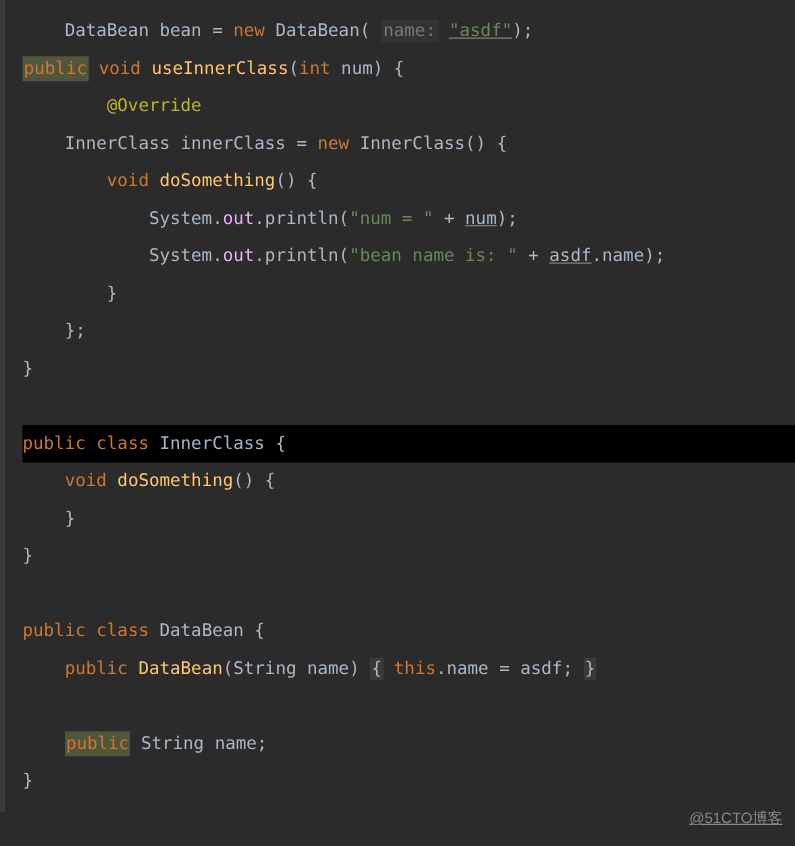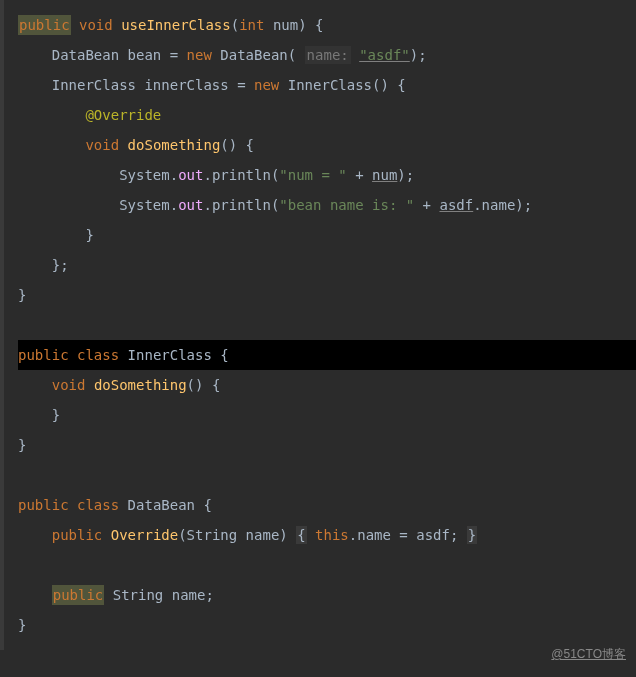--- a/index.html
+++ b/index.html
@@ -46,27 +46,27 @@
       font-family: sans-serif;
       text-decoration: underline;
     }
   </style>
 </head>
 <body>
 
 <div class="editor">
   <div class="gutter"></div>
 
+  <div class="line"><span>    DataBean bean = </span><span class="kw">new</span><span> DataBean( </span><span class="param-hint">name:</span><span> </span><span class="str underline">"asdf"</span><span>);</span></div>
+
   <div class="line"><span class="kw hl-public">public</span><span class="kw"> void </span><span class="method-decl">useInnerClass</span><span>(</span><span class="kw">int</span><span> num) {</span></div>
 
-  <div class="line"><span>    DataBean bean = </span><span class="kw">new</span><span> DataBean( </span><span class="param-hint">name:</span><span> </span><span class="str underline">"asdf"</span><span>);</span></div>
+  <div class="line"><span class="ann">        @Override</span></div>
 
   <div class="line"><span>    InnerClass innerClass = </span><span class="kw">new</span><span> InnerClass() {</span></div>
-
-  <div class="line"><span class="ann">        @Override</span></div>
 
   <div class="line"><span>        </span><span class="kw">void </span><span class="method-decl">doSomething</span><span>() {</span></div>
 
   <div class="line"><span>            System.</span><span class="field-static">out</span><span>.println(</span><span class="str">"num = "</span><span> + </span><span class="underline">num</span><span>);</span></div>
 
   <div class="line"><span>            System.</span><span class="field-static">out</span><span>.println(</span><span class="str">"bean name is: "</span><span> + </span><span class="underline">asdf</span><span>.name);</span></div>
 
   <div class="line"><span>        }</span></div>
   <div class="line"><span>    };</span></div>
   <div class="line"><span>}</span></div>
@@ -77,21 +77,21 @@
 
   <div class="line"><span>    </span><span class="kw">void </span><span class="method-decl">doSomething</span><span>() {</span></div>
 
   <div class="line"><span>    }</span></div>
   <div class="line"><span>}</span></div>
 
   <div class="line">&nbsp;</div>
 
   <div class="line"><span class="kw">public </span><span class="kw">class </span><span>DataBean {</span></div>
 
-  <div class="line"><span>    </span><span class="kw">public </span><span class="method-decl">Override</span><span>(String name) </span><span class="hl-brace">{</span><span> </span><span class="kw">this</span><span>.name = asdf; </span><span class="hl-brace">}</span></div>
+  <div class="line"><span>    </span><span class="kw">public </span><span class="method-decl">DataBean</span><span>(String name) </span><span class="hl-brace">{</span><span> </span><span class="kw">this</span><span>.name = asdf; </span><span class="hl-brace">}</span></div>
 
   <div class="line">&nbsp;</div>
 
   <div class="line"><span>    </span><span class="kw hl-public">public</span><span> String name;</span></div>
 
   <div class="line"><span>}</span></div>
 </div>
 
 <div class="watermark">@51CTO博客</div>
 

